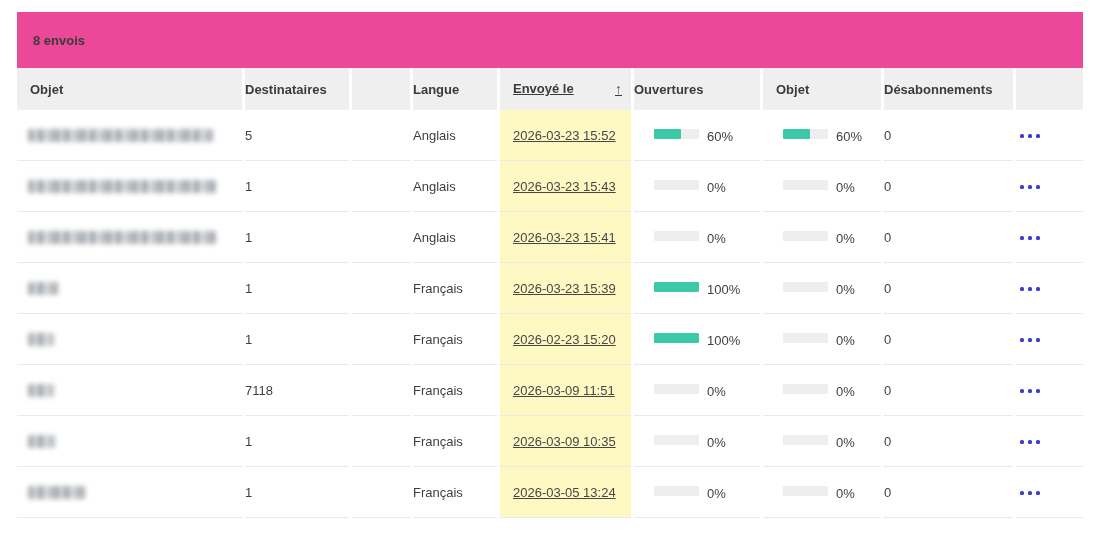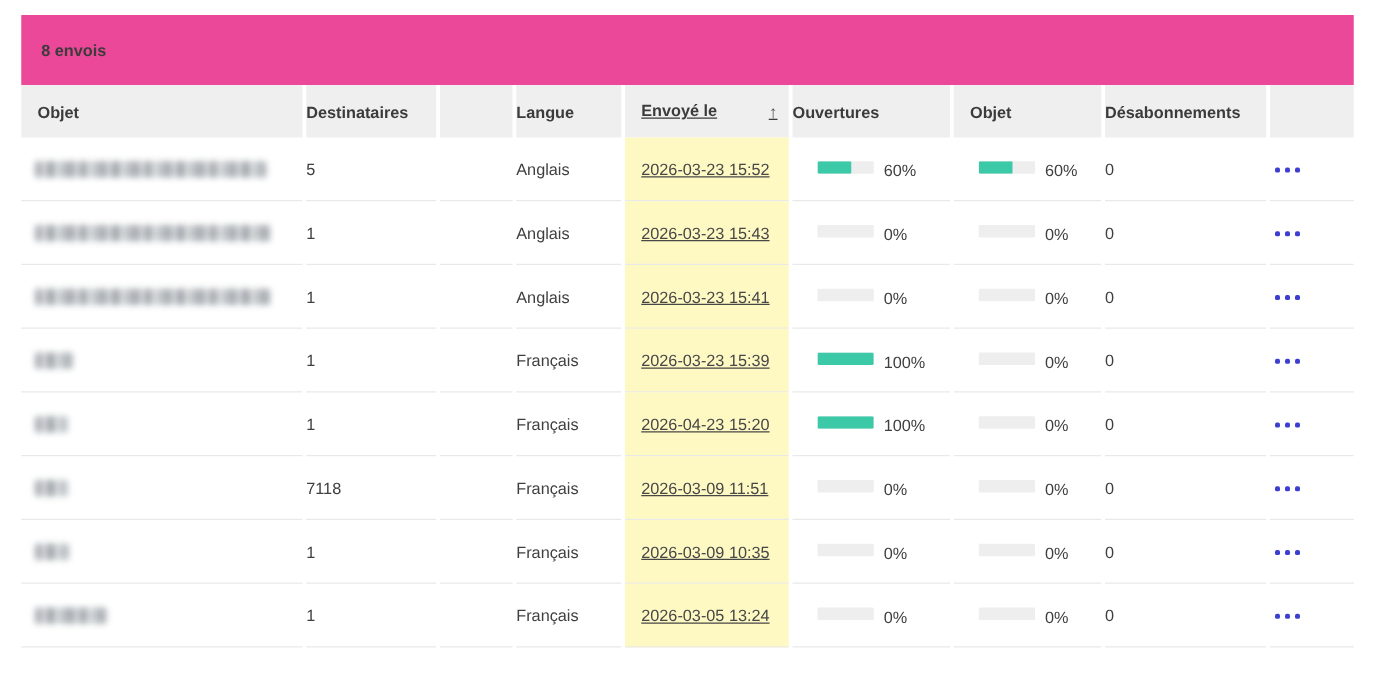--- a/index.html
+++ b/index.html
@@ -289,21 +289,21 @@
       </div>
     </td>
   </tr>
         <tr>
     <td>
       <div class="objet-blur" style="width: 26px;"></div>
     </td>
     <td class="center">1</td>
     <td></td>
     <td class="center">Français</td>
-    <td class="col-envoye">2026-04-23 15:20</td>
+    <td class="col-envoye">2026-02-23 15:20</td>
     <td>
       <div class="meter">
         <div class="track">
           <div class="fill" style="width: 100%;"></div>
         </div>
         <span class="pct">100%</span>
       </div>
     </td>
     <td>
       <div class="meter">

